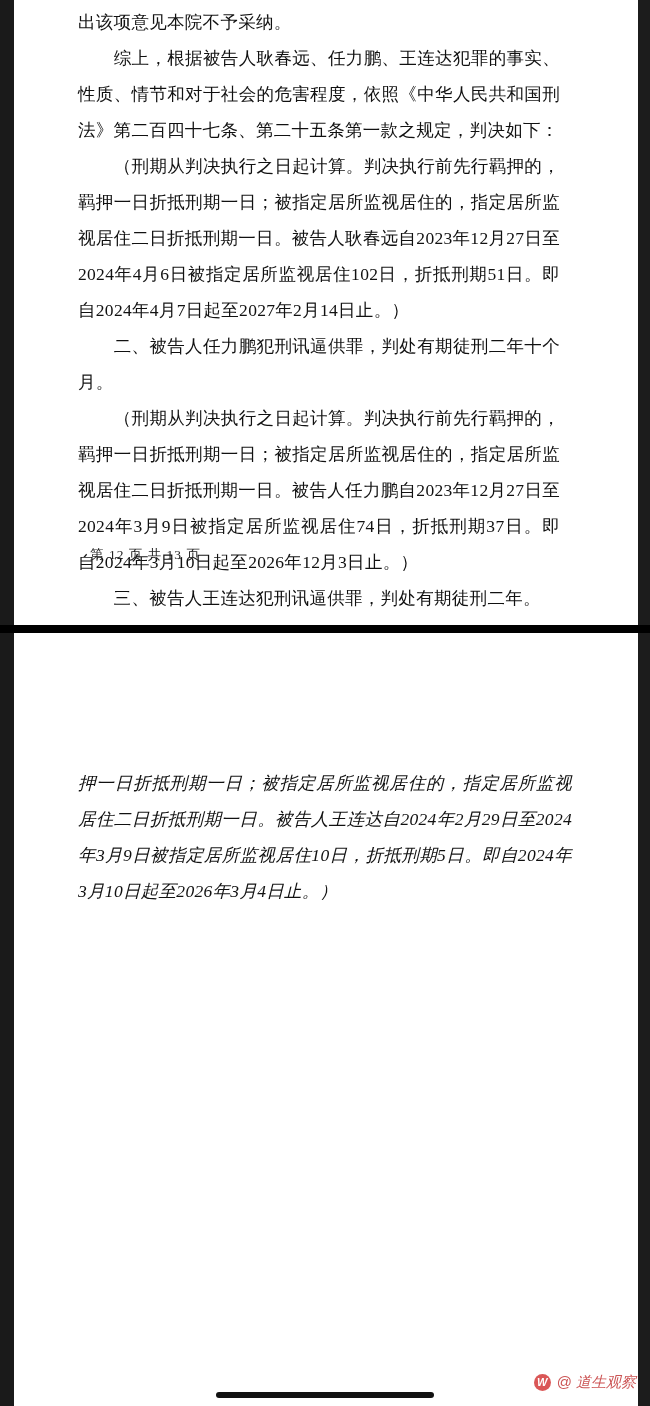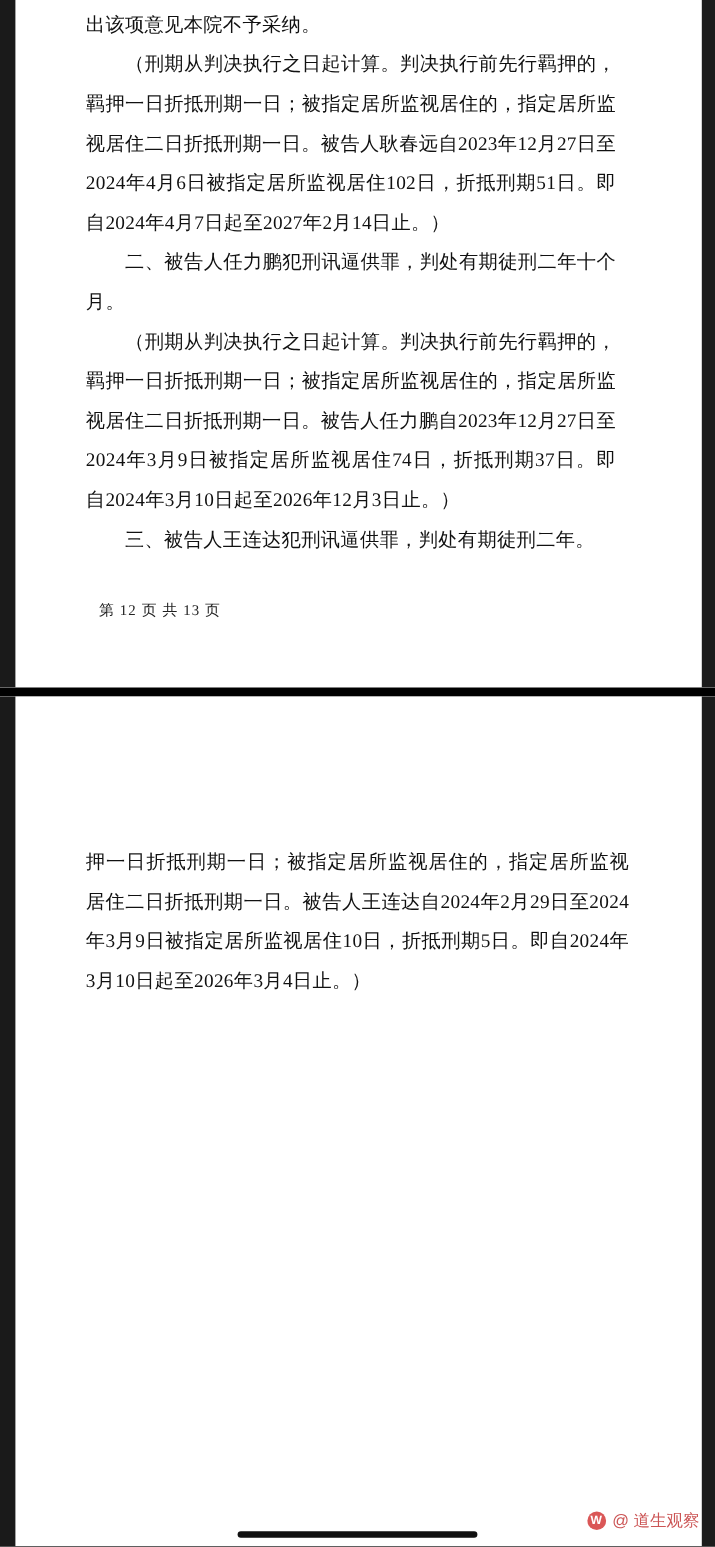--- a/index.html
+++ b/index.html
@@ -72,20 +72,21 @@
     background: #000;
   }
 
   
   .page2 {
     width: 650px;
     height: 773px;
     background: #ffffff;
     position: relative;
     overflow: hidden;
+    font-style: italic;
   }
   .page2 .doc-body2 {
     position: absolute;
     left: 78px;
     right: 78px;
     top: 132px;
   }
 
   .home-bar {
     position: absolute;
@@ -125,20 +126,21 @@
 <body>
 
 <div class="page-wrap">
 
   <div class="page1">
     <div class="edge-left"></div>
     <div class="edge-right"></div>
 
     <div class="doc-body" style="top:4px;">
       <p class="para">出该项意见本院不予采纳。</p>
+      <p class="para">　　综上，根据被告人耿春远、任力鹏、王连达犯罪的事实、性质、情节和对于社会的危害程度，依照《中华人民共和国刑法》第二百四十七条、第二十五条第一款之规定，判决如下：</p>
       <p class="para">　　（刑期从判决执行之日起计算。判决执行前先行羁押的，羁押一日折抵刑期一日；被指定居所监视居住的，指定居所监视居住二日折抵刑期一日。被告人耿春远自2023年12月27日至2024年4月6日被指定居所监视居住102日，折抵刑期51日。即自2024年4月7日起至2027年2月14日止。）</p>
       <p class="para">　　二、被告人任力鹏犯刑讯逼供罪，判处有期徒刑二年十个月。</p>
       <p class="para">　　（刑期从判决执行之日起计算。判决执行前先行羁押的，羁押一日折抵刑期一日；被指定居所监视居住的，指定居所监视居住二日折抵刑期一日。被告人任力鹏自2023年12月27日至2024年3月9日被指定居所监视居住74日，折抵刑期37日。即自2024年3月10日起至2026年12月3日止。）</p>
       <p class="para">　　三、被告人王连达犯刑讯逼供罪，判处有期徒刑二年。</p>
 
     </div>
 
     <div class="footer-page">第 12 页 共 13 页</div>
   </div>
 

